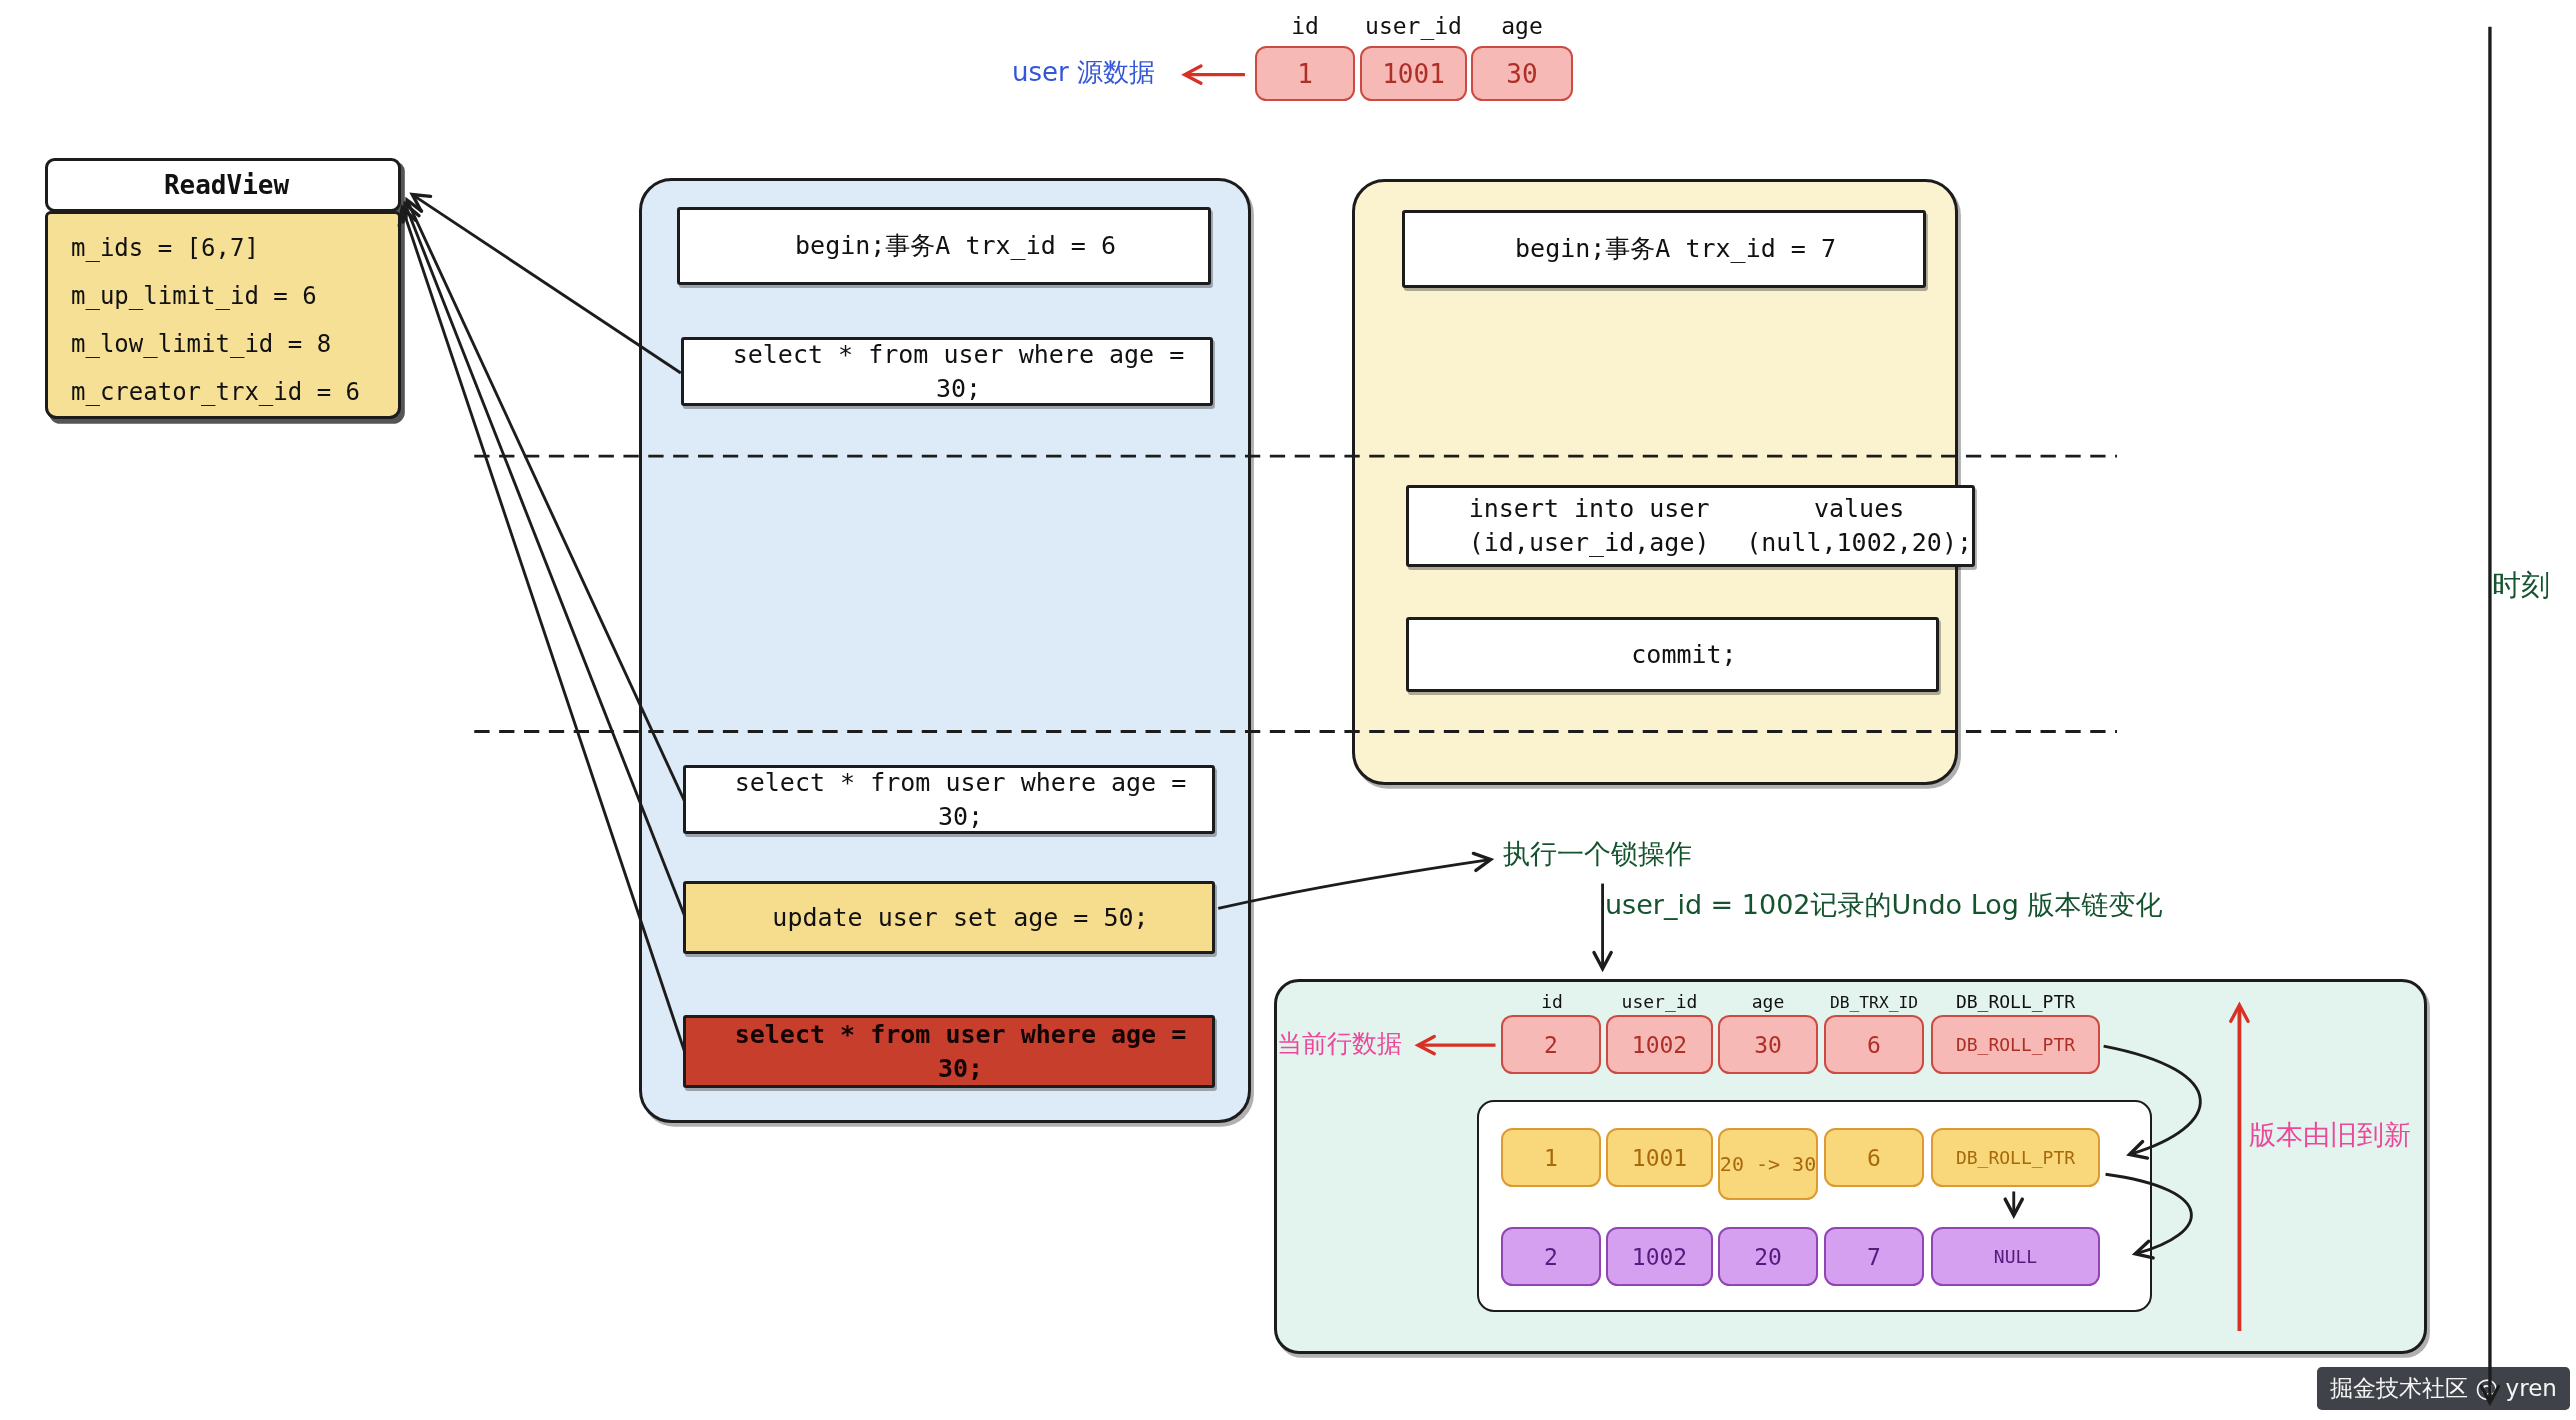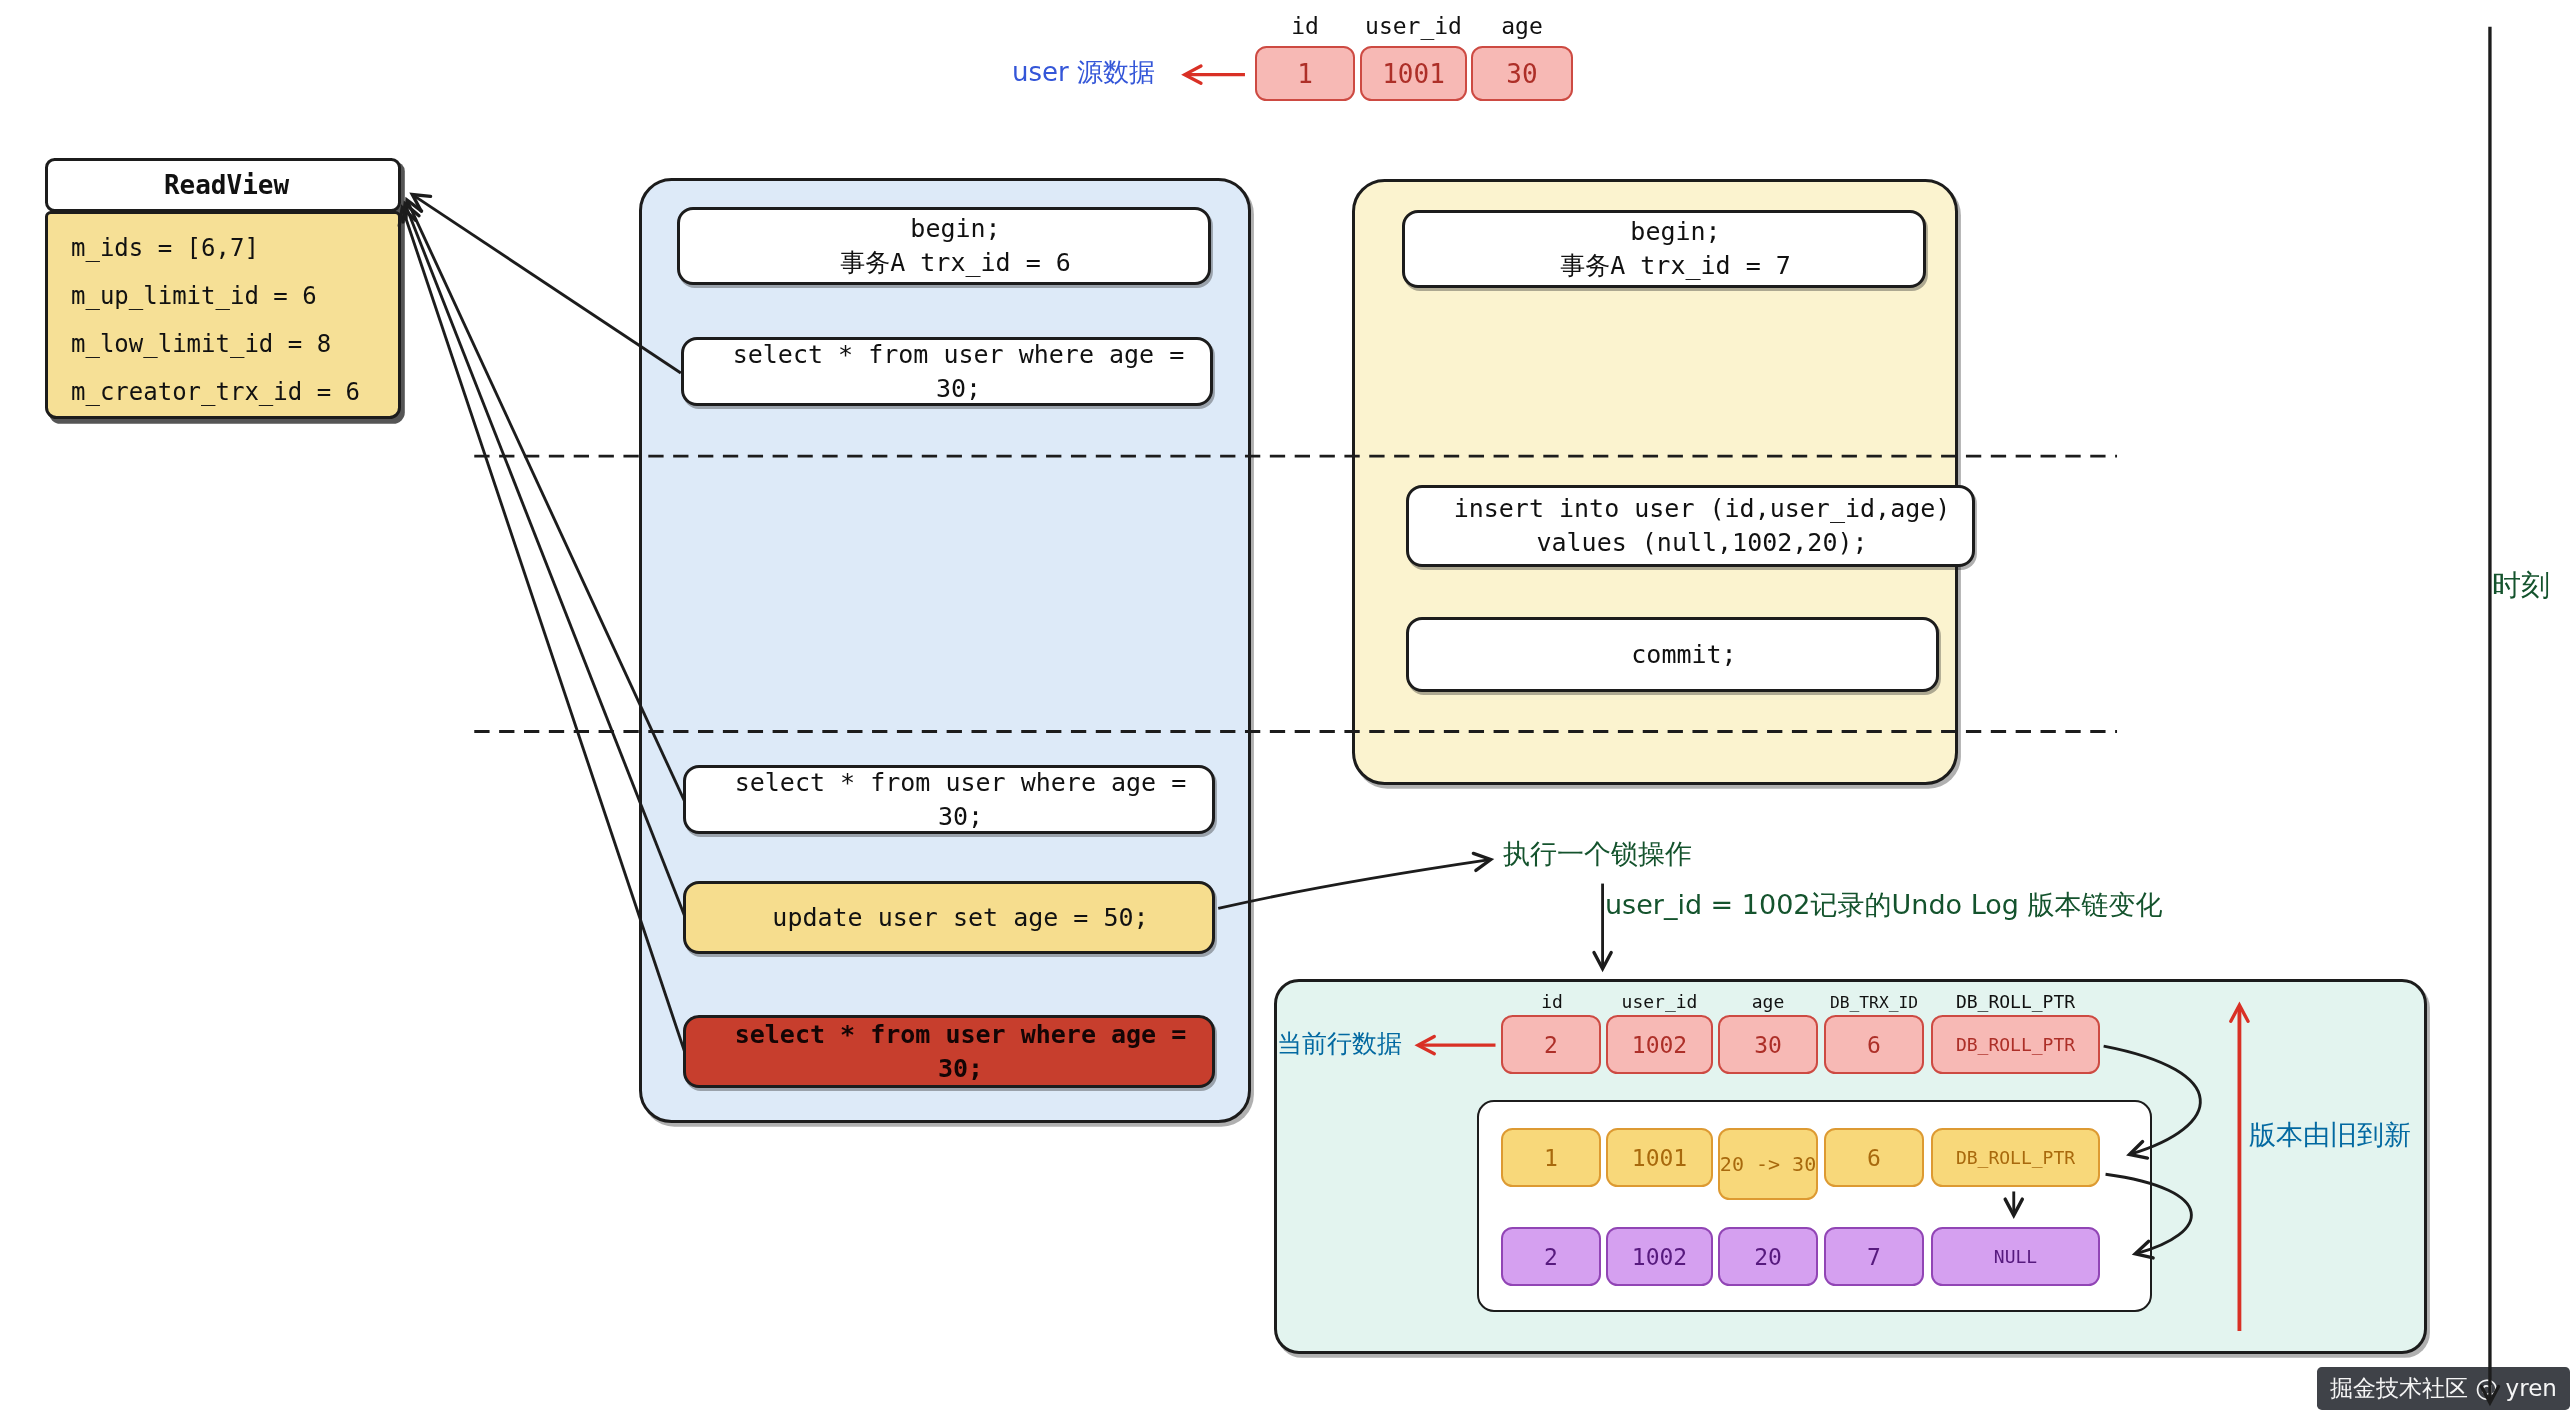--- a/index.html
+++ b/index.html
@@ -2,21 +2,21 @@
 <html><head>
 <meta charset="utf-8">
 <style>
   html,body{margin:0;padding:0;background:#ffffff;}
   .canvas{position:relative;width:2576px;height:1421px;background:#ffffff;overflow:hidden;
           font-family:"DejaVu Sans Mono",monospace;color:#111;}
   .abs{position:absolute;box-sizing:border-box;}
 
   
   .container-box{border:3.3px solid #1c1c1c;border-radius:32.5px;box-shadow:2.9px 3.8px 0 rgba(28,28,28,.35);}
-  .code-box{background:#fff;border:3.3px solid #1c1c1c;border-radius:16px;display:flex;flex-direction:column;
+  .code-box{background:#fff;border:3.3px solid #1c1c1c;border-radius:3px;display:flex;flex-direction:row;
             align-items:center;justify-content:center;text-align:center;font-size:25px;line-height:34px;
             box-shadow:1.9px 2.9px 0 rgba(28,28,28,.35);padding-left:23px;}
   .bg-blue{background:#ddeaf8;}
   .bg-cream{background:#fbf3cf;}
   .bg-mint{background:#e3f4ef;border-radius:25px;}
   .bg-update{background:#f6dd8e;}
   .bg-lockedselect{background:#c73e2d;}
   .bg-lockedselect .txt{color:#140505;font-weight:bold;}
 
   
@@ -33,21 +33,21 @@
   .cell-sm{font-size:18px;}
   .cell-red{background:#f7b9b5;border-color:#cd4a42;color:#ad2f28;}
   .cell-orange{background:#f8d87a;border-color:#dd9a32;color:#a8690d;}
   .cell-purple{background:#d5a0f0;border-color:#9145b5;color:#571a7e;}
 
   .thdr{font-size:23px;text-align:center;color:#111;}
   .uhdr{font-size:18px;text-align:center;color:#111;}
 
   .hand{font-family:"DejaVu Sans",sans-serif;}
   .blue-note{color:#3456d8;font-size:26px;white-space:nowrap;}
-  .red-note{color:#0369a1;font-size:25px;white-space:nowrap;}
+  .red-note{color:#ec4899;font-size:25px;white-space:nowrap;}
   .black-note{color:#14532d;font-size:27px;white-space:nowrap;}
 
   .inner-undo{background:#ffffff;border:2.9px solid #1c1c1c;border-radius:17px;}
 
   .watermark{background:#3f4248;color:#f5f5f5;border-radius:4.8px;font-size:23px;padding:5.7px 13.4px;white-space:nowrap;}
 
   svg.arrows{position:absolute;left:0;top:0;z-index:6;pointer-events:none;}
   .layer{z-index:2;}
 </style>
 </head>

